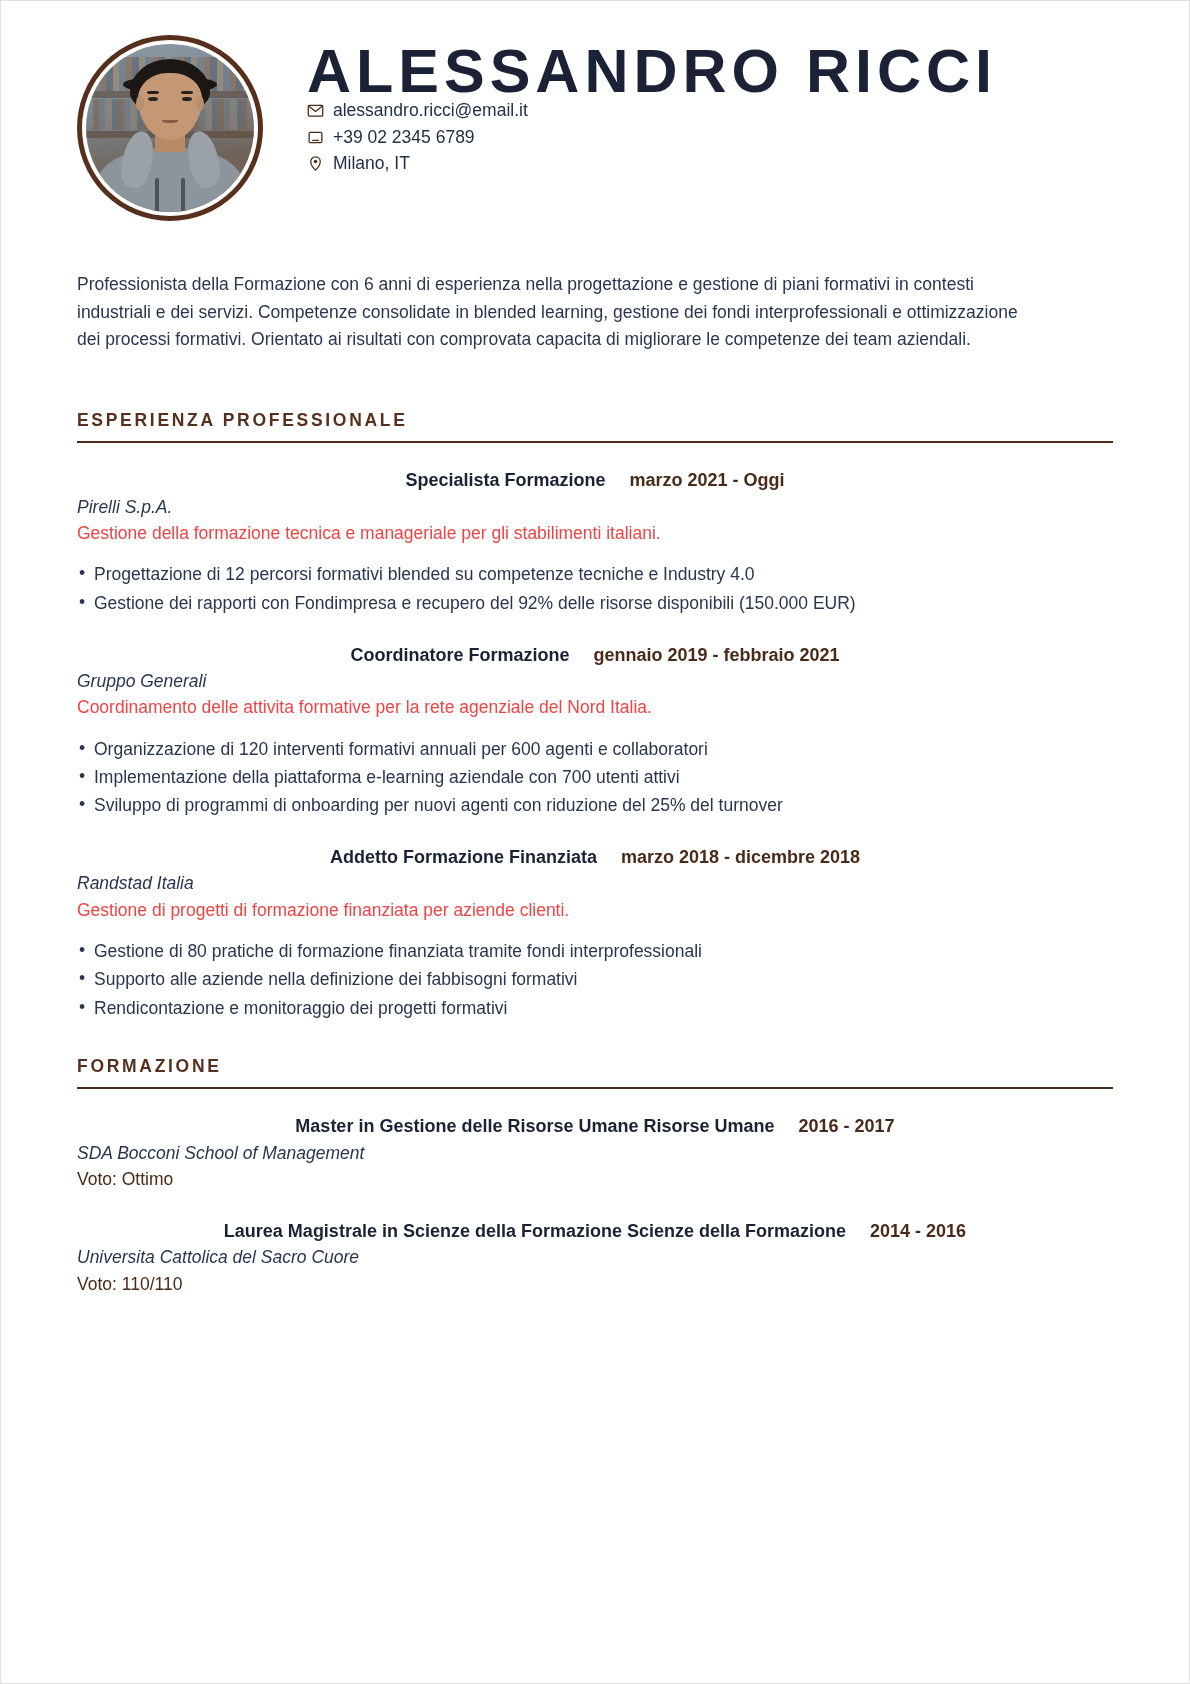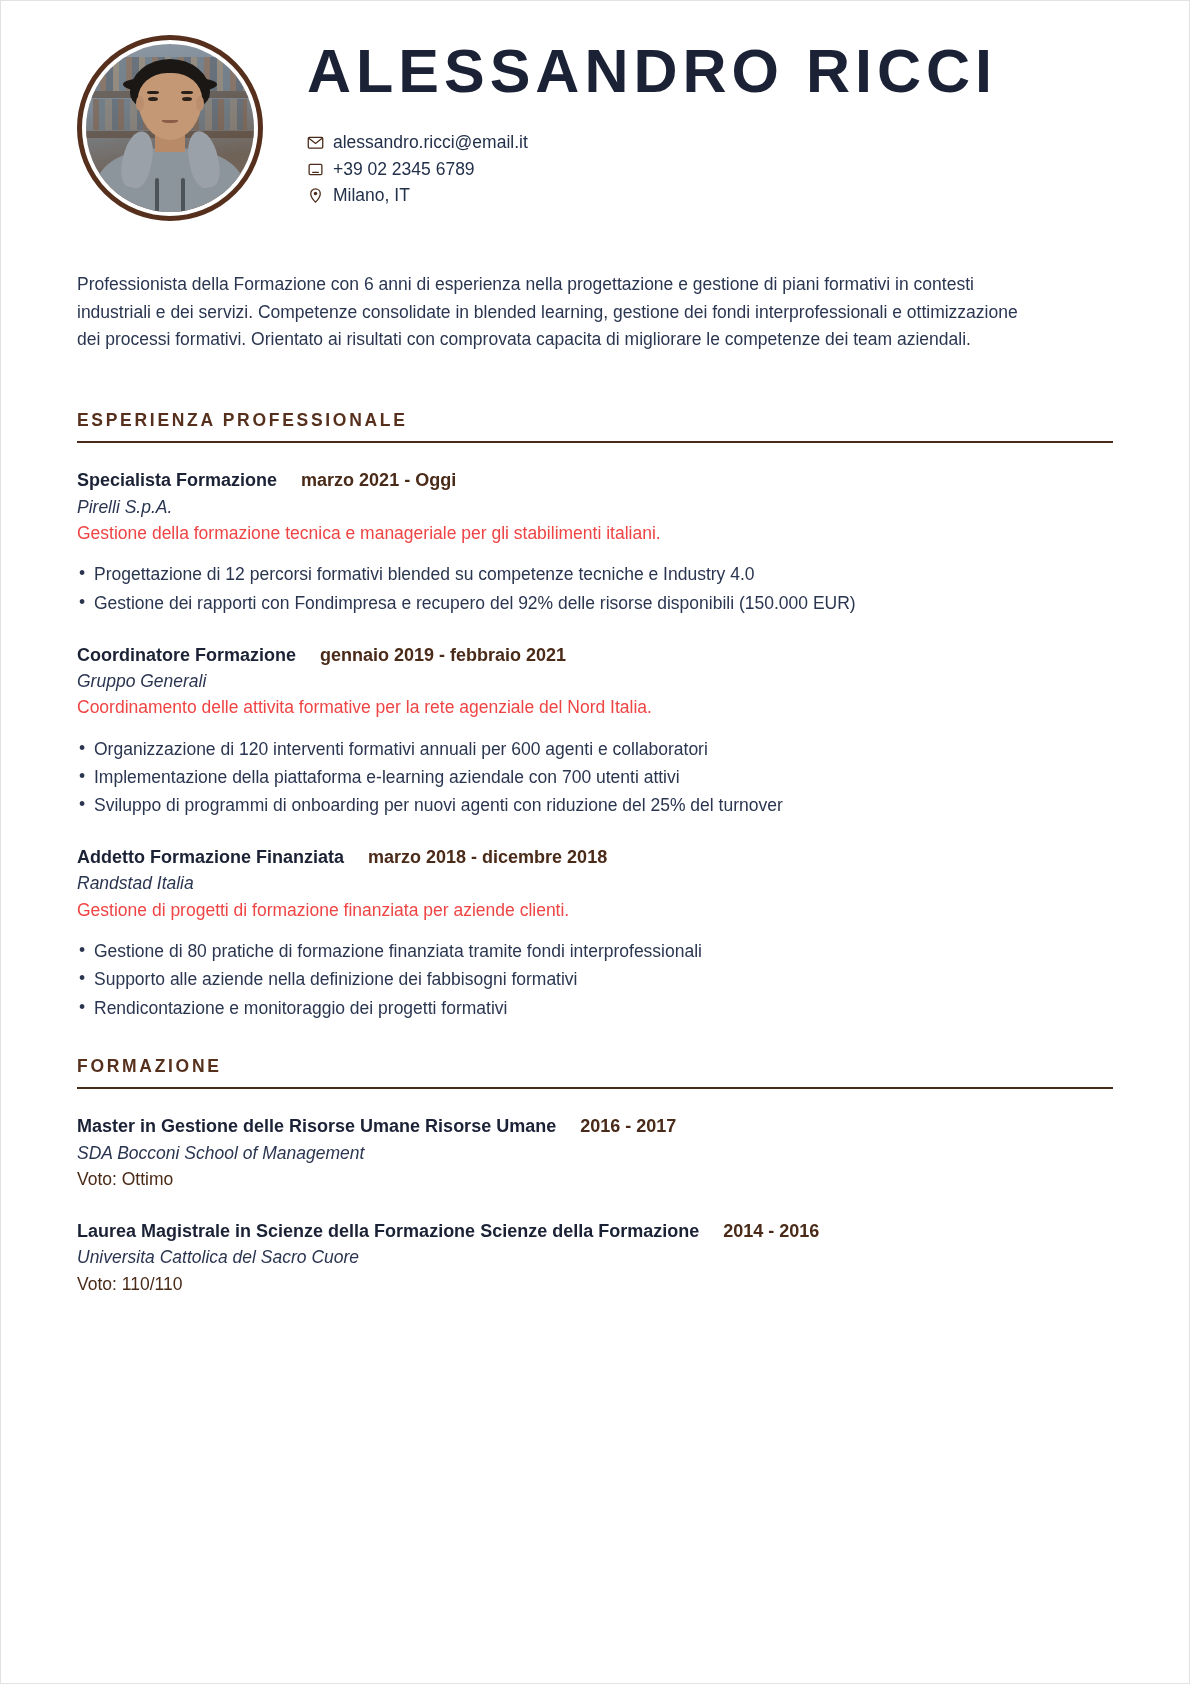--- a/index.html
+++ b/index.html
@@ -157,21 +157,20 @@
 
   .job-title {
     margin-top: 16px;
     font-size: 23px;
     color: #56301d;
     font-weight: 400;
     letter-spacing: .1px;
   }
 
   .contacts {
-    margin-top: 32px;
     display: flex;
     flex-direction: column;
     gap: 9px;
   }
 
   .contact-row {
     display: flex;
     align-items: center;
     gap: 9px;
     font-size: 17.5px;
@@ -206,21 +205,21 @@
     height: 2.5px;
     background: #4a2a18;
     width: 100%;
   }
 
   .entry { margin-top: 26px; }
   .entry.first { margin-top: 24px; }
 
   .entry-head {
     display: flex;
-    justify-content: flex-start;
+    justify-content: center;
     align-items: baseline;
     gap: 24px;
   }
   .entry-title {
     font-size: 18px;
     font-weight: 700;
     color: #1b2236;
     line-height: 1.45;
     max-width: 640px;
   }

